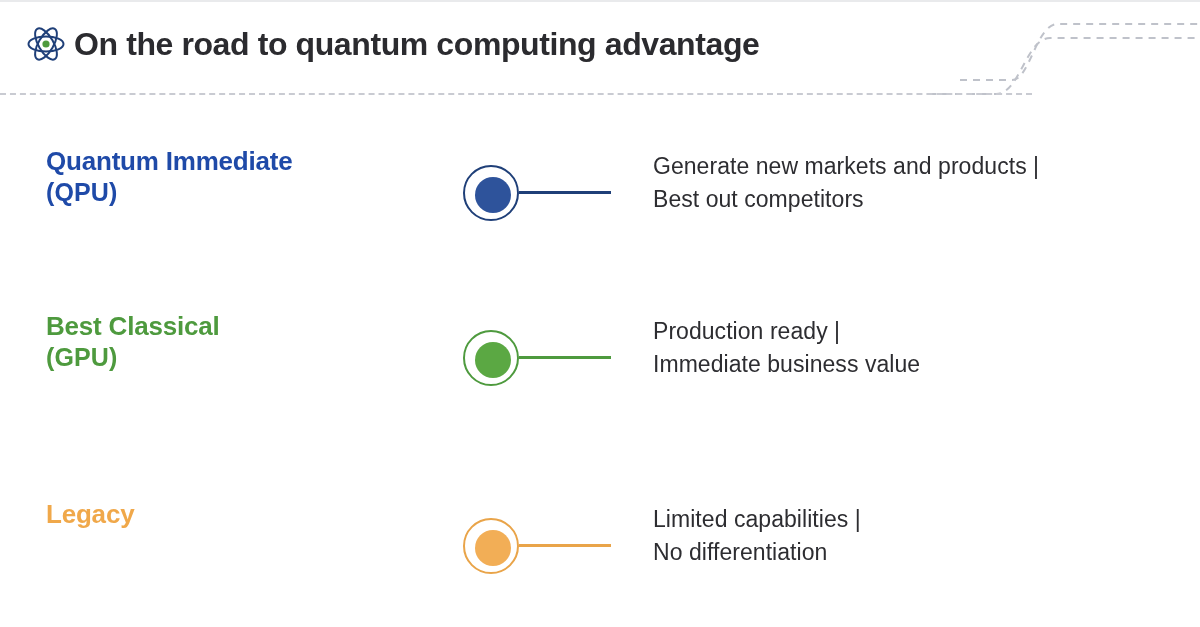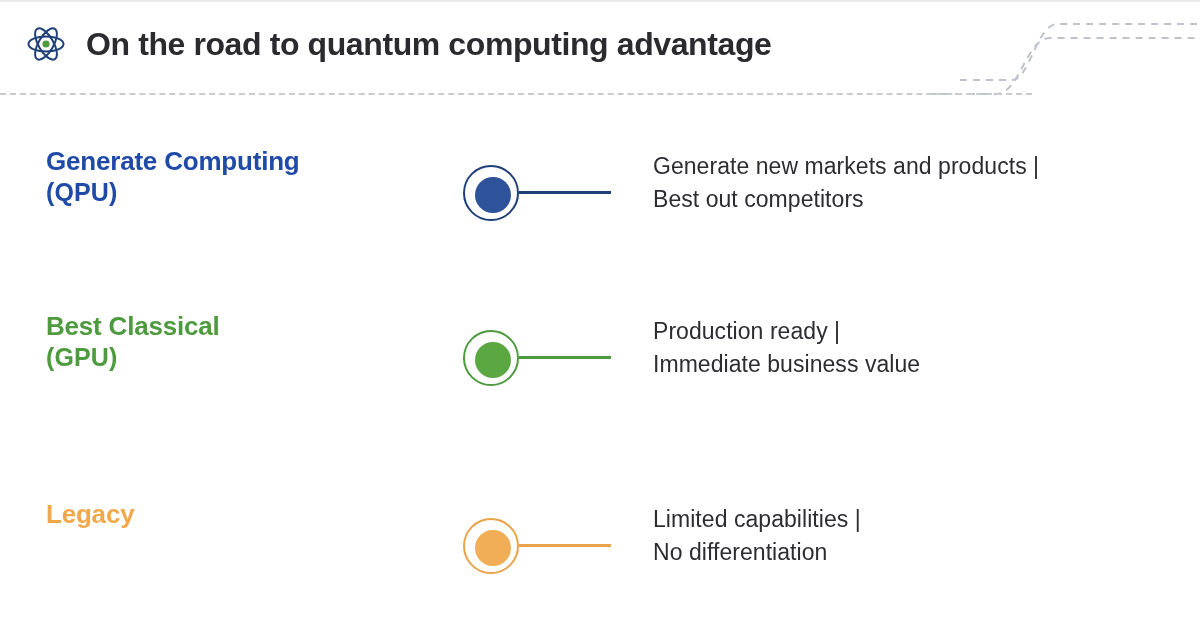--- a/index.html
+++ b/index.html
@@ -31,21 +31,21 @@
     top: 0; left: 0;
     width: 1200px;
     height: 96px;
   }
   .header-inner {
     position: absolute;
     left: 26px;
     top: 24px;
     display: flex;
     align-items: center;
-    gap: 20px;
+    gap: 8px;
   }
   .atom-icon {
     width: 40px;
     height: 40px;
     display: block;
     flex: 0 0 auto;
   }
   .header-title {
     font-size: 32px;
     font-weight: bold;
@@ -187,21 +187,21 @@
     <path d="M-40,94 L66,94 C90,94 96,38 120,38 L270,38" fill="none" stroke="#bfc2ca" stroke-width="2" stroke-dasharray="7 6"></path>
   </svg>
 
   <div class="header-divider"></div>
 </div>
 
 <div class="rows">
 
   <div class="row row-1">
     <div class="row-label">
-      <div class="label-title" style="color:#1F4AA8">Generate Computing</div>
+      <div class="label-title" style="color:#1F4AA8">Quantum Immediate</div>
       <div class="label-sub" style="color:#1F4AA8">(QPU)</div>
     </div>
     <div class="row-marker" style="color:#1F3F78">
       <div class="marker-ring">
         <div class="marker-dot" style="background:#2E539B"></div>
       </div>
       <div class="marker-line"></div>
     </div>
     <div class="row-desc">
       <span class="desc-line">Generate new markets and products |</span>

